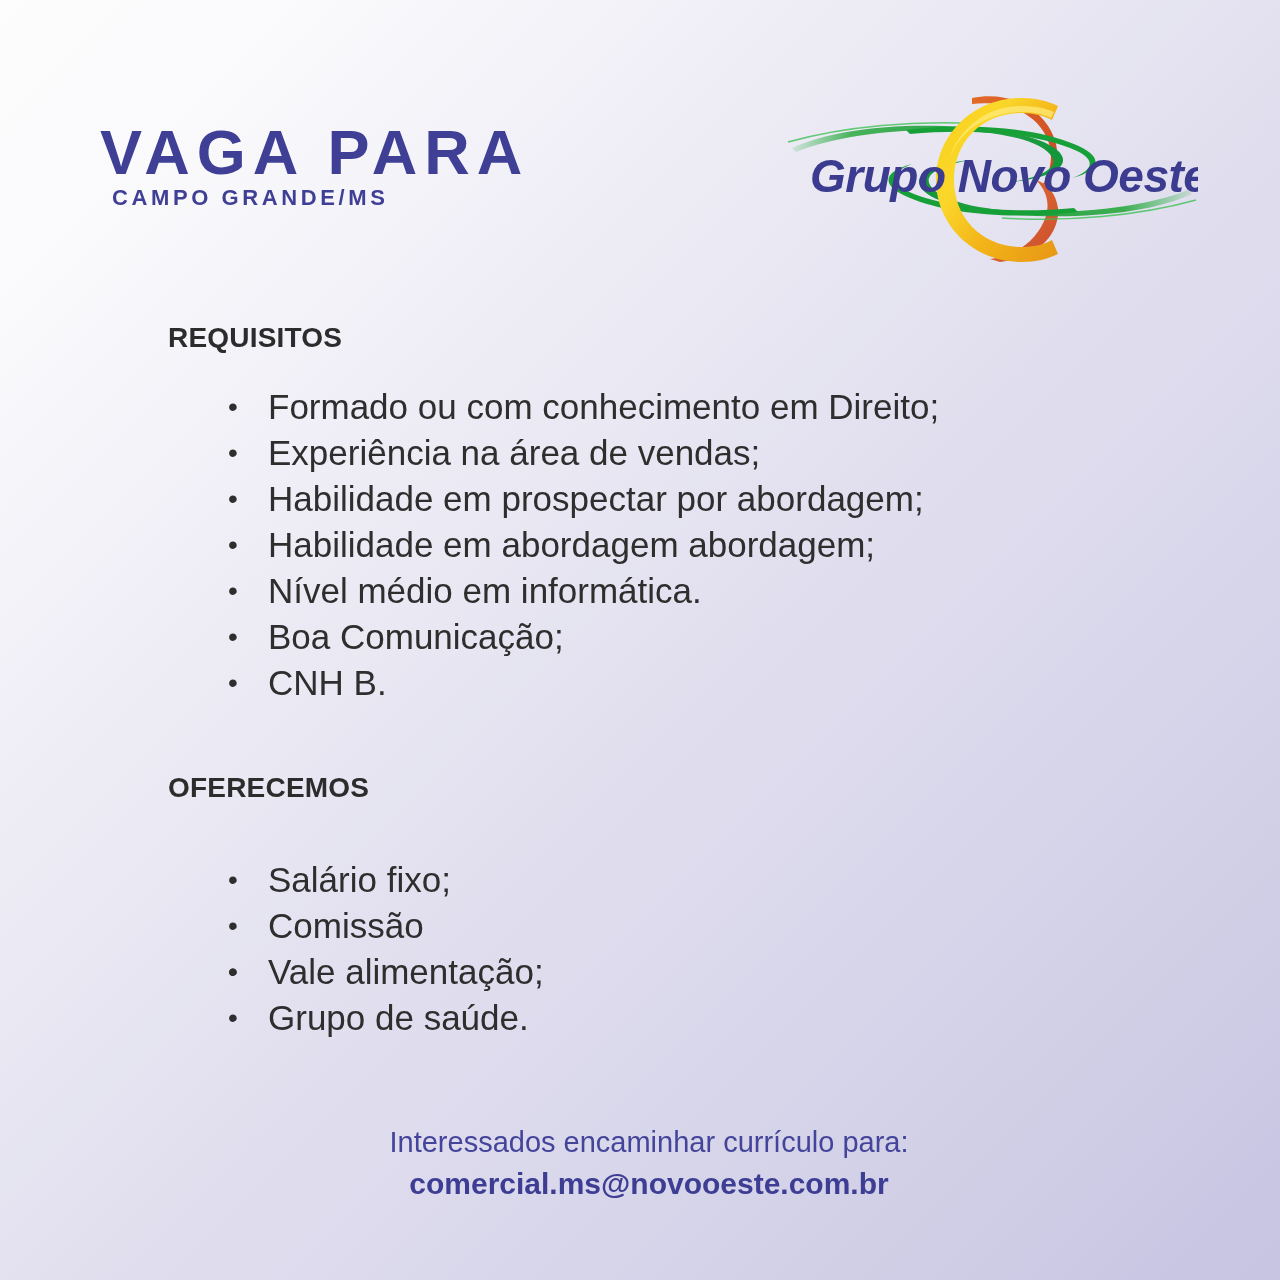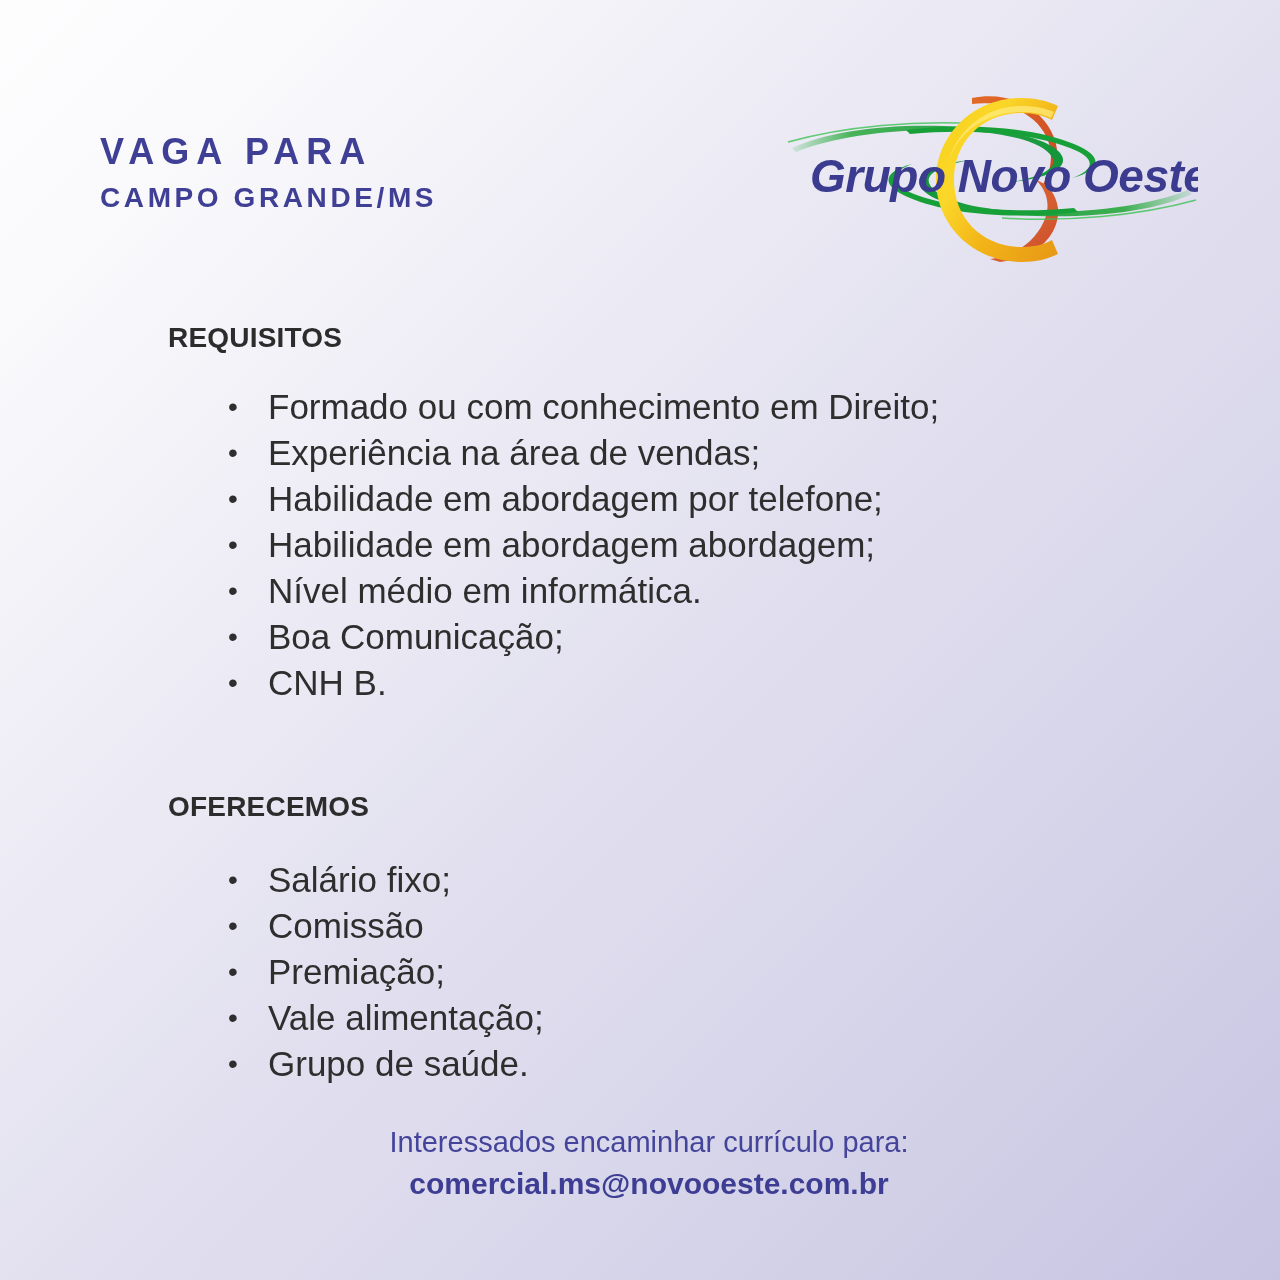--- a/index.html
+++ b/index.html
@@ -47,38 +47,37 @@
   .title-block {
     position: absolute;
     left: 100px;
     top: 124px;
   }
 
   .title-line1,
   .title-line2 {
     color: #3f3f96;
     font-weight: bold;
-    font-size: 36px;
+    font-size: 63px;
     line-height: 56px;
     white-space: nowrap;
     margin: 0;
   }
   .title-line1 { letter-spacing: 7px; }
   .title-line2 { letter-spacing: 1px; }
 
   .title-sub {
     color: #3f3f96;
     font-weight: bold;
-    font-size: 28px;
+    font-size: 22px;
     line-height: 32px;
     letter-spacing: 3.6px;
     white-space: nowrap;
-    margin: 0;
+    margin: 12px;
     margin-top: 2px;
-    text-align: center;
   }
 
   
   .logo {
     position: absolute;
     left: 786px;
     top: 82px;
     width: 412px;
     height: 196px;
   }
@@ -89,21 +88,21 @@
     position: absolute;
     color: #2c2c2c;
     font-weight: bold;
     font-size: 28px;
     line-height: 40px;
     letter-spacing: 0.2px;
     white-space: nowrap;
     margin: 0;
   }
   #req-heading { left: 168px; top: 318px; }
-  #ofe-heading { left: 168px; top: 787px; }
+  #ofe-heading { left: 168px; top: 768px; }
 
   .bullet-list {
     position: absolute;
     list-style: none;
     margin: 0;
     padding: 0;
   }
   #req-list { left: 222px; top: 384px; }
   #ofe-list { left: 222px; top: 857px; }
 
@@ -229,21 +228,21 @@
     <li class="bullet-item">
       <span class="dot">•</span>
       <span>Formado ou com conhecimento em Direito;</span>
     </li>
     <li class="bullet-item">
       <span class="dot">•</span>
       <span>Experiência na área de vendas;</span>
     </li>
     <li class="bullet-item">
       <span class="dot">•</span>
-      <span>Habilidade em abordagem por telefone;</span>
+      <span>Habilidade em prospectar por abordagem;</span>
     </li>
     <li class="bullet-item">
       <span class="dot">•</span>
       <span>Habilidade em abordagem abordagem;</span>
     </li>
     <li class="bullet-item">
       <span class="dot">•</span>
       <span>Nível médio em informática.</span>
     </li>
     <li class="bullet-item">
@@ -262,21 +261,20 @@
     <li class="bullet-item">
       <span class="dot">•</span>
       <span>Salário fixo;</span>
     </li>
     <li class="bullet-item">
       <span class="dot">•</span>
       <span>Comissão</span>
     </li>
     <li class="bullet-item">
       <span class="dot">•</span>
-      <span>Premiação;</span>
     </li>
     <li class="bullet-item">
       <span class="dot">•</span>
       <span>Vale alimentação;</span>
     </li>
     <li class="bullet-item">
       <span class="dot">•</span>
       <span>Grupo de saúde.</span>
     </li>
   </ul>

